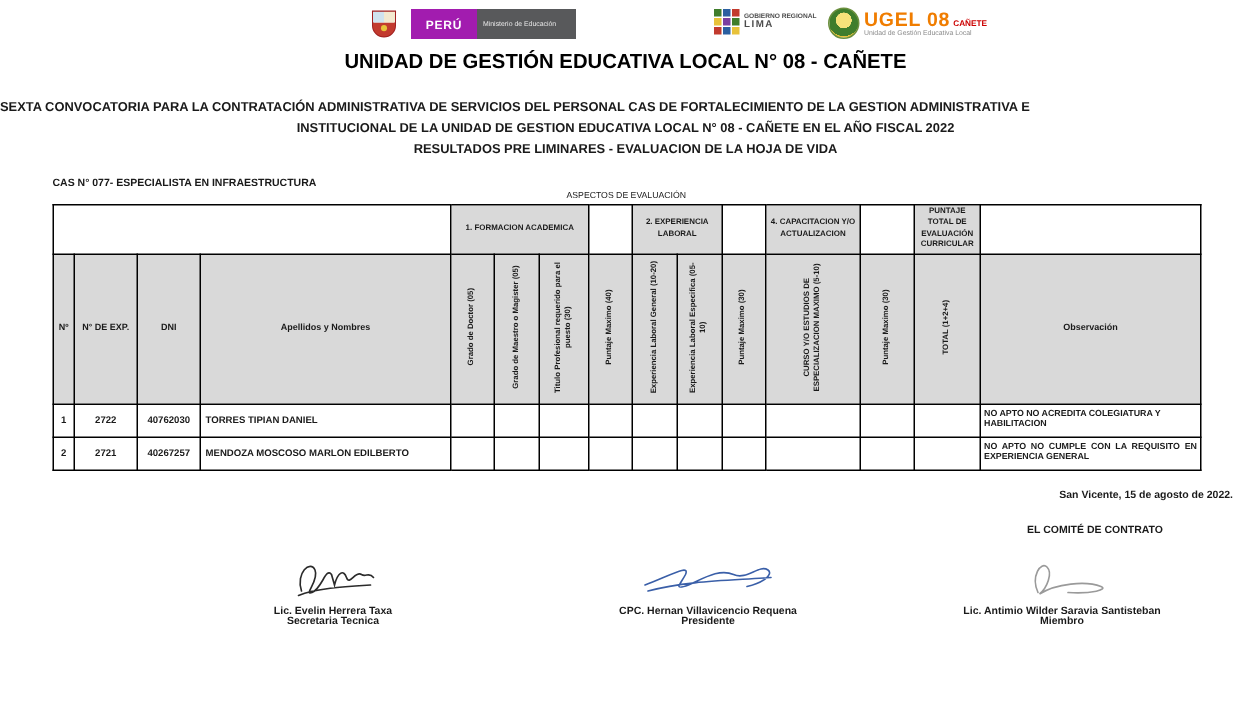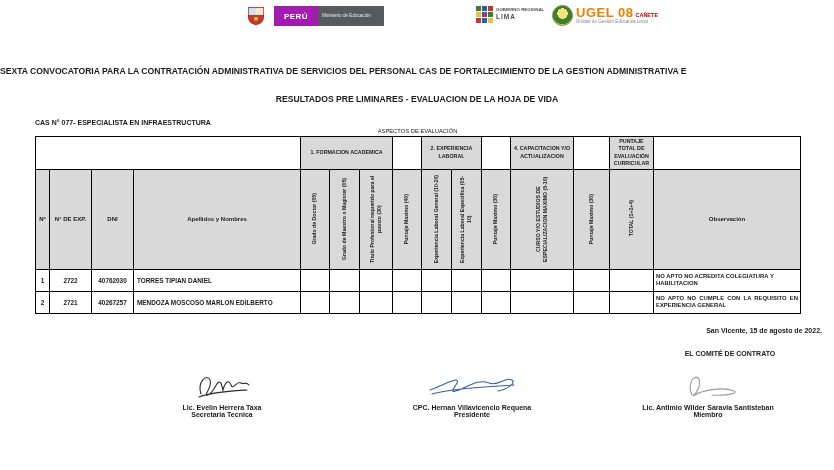--- a/index.html
+++ b/index.html
@@ -103,21 +103,23 @@
       <span class="ugel-text">
         <span class="ugel-row1">
           <span class="ugel-name">UGEL 08</span>
           <span class="ugel-region">CAÑETE</span>
         </span>
         <div class="ugel-tag">Unidad de Gestión Educativa Local</div>
       </span>
     </div>
   </div>
 
+  <div class="title">UNIDAD DE GESTIÓN EDUCATIVA LOCAL N° 08 - CAÑETE</div>
   <div class="conv1">SEXTA CONVOCATORIA PARA LA CONTRATACIÓN ADMINISTRATIVA DE SERVICIOS DEL PERSONAL CAS DE FORTALECIMIENTO DE LA GESTION ADMINISTRATIVA E</div>
+  <div class="conv2">INSTITUCIONAL DE LA UNIDAD DE GESTION EDUCATIVA LOCAL N° 08 - CAÑETE EN EL AÑO FISCAL 2022</div>
   <div class="result-line">RESULTADOS PRE LIMINARES  - EVALUACION DE LA HOJA DE VIDA</div>
   <div class="cas-label">CAS N° 077- ESPECIALISTA  EN INFRAESTRUCTURA</div>
   <div class="aspects-label">ASPECTOS DE EVALUACIÓN</div>
 
   <div class="tbl-wrap">
     <table>
       <colgroup>
         <col style="width:14px">
           <col style="width:42px">
           <col style="width:42px">

